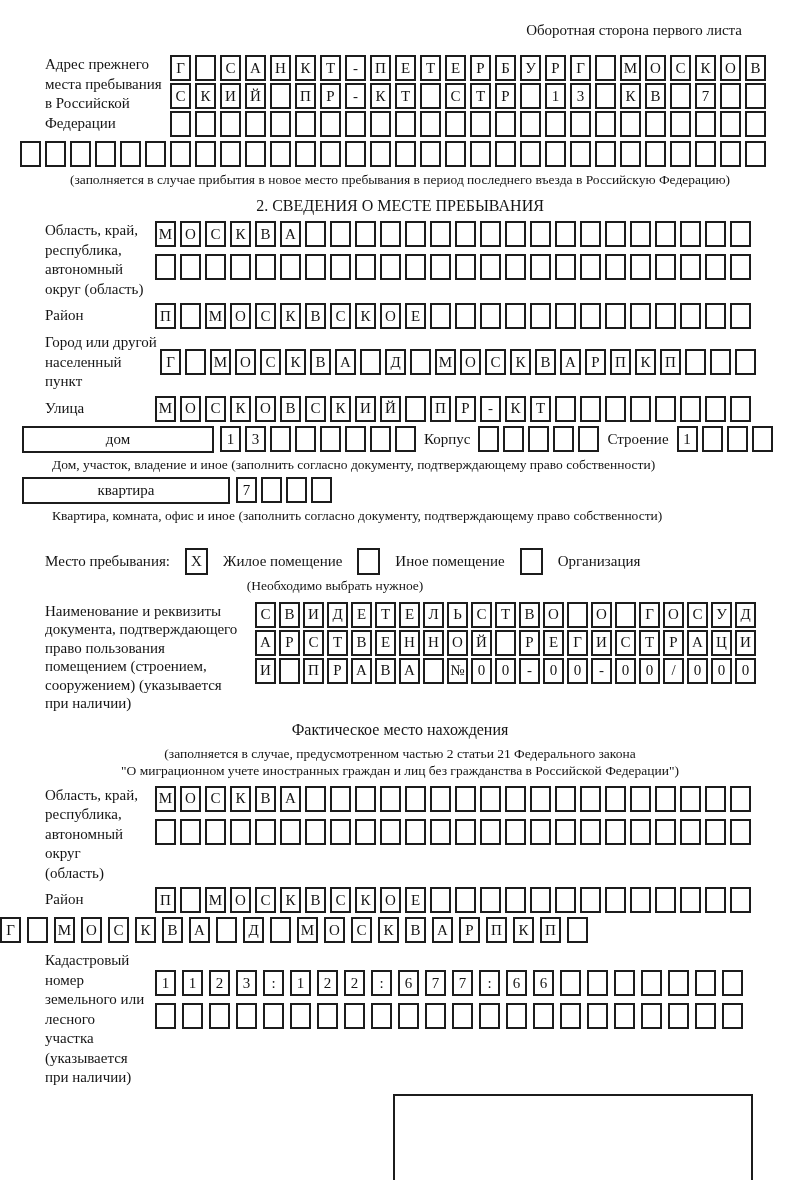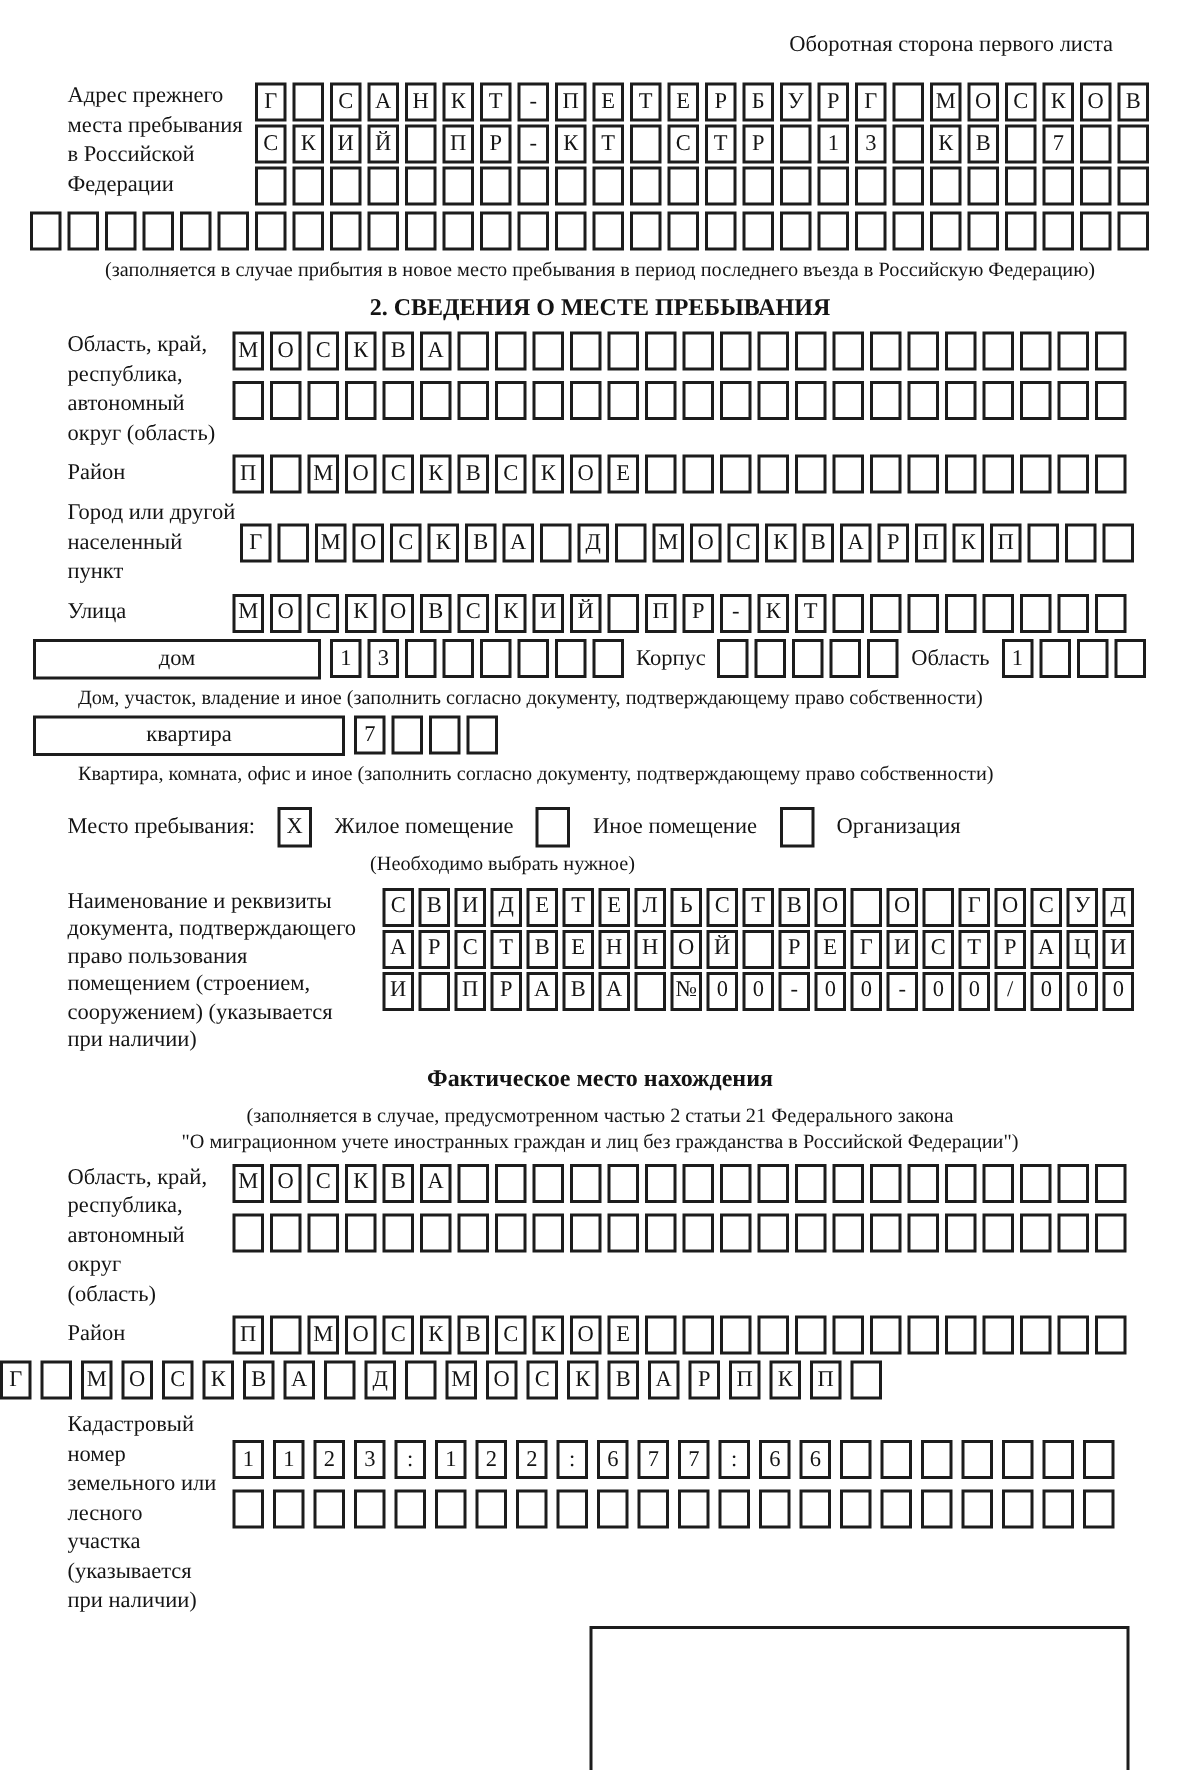--- a/index.html
+++ b/index.html
@@ -13,29 +13,29 @@
   .rows.g8>.crow{margin-bottom:7px;}
   .crow{display:flex;gap:4px;flex:none;}
   .crow.tight{gap:3px;}
   .crow.wide{gap:6px;}
   .cell{box-sizing:border-box;width:21px;height:26px;border:2px solid #1c1c1c;flex:none;
         display:flex;align-items:center;justify-content:center;font-size:15px;line-height:1;}
   .full{margin:2px 0 0 20px;}
   .cap{font-size:13.5px;text-align:center;margin-top:5px;}
   .capl{font-size:13.5px;padding-left:52px;margin-top:4px;}
   .capc{font-size:13.5px;text-align:center;line-height:17.5px;}
-  .title{font-weight:bold;font-size:16px;text-align:center;margin-top:9px;}
+  .title{font-weight:normal;font-size:16px;text-align:center;margin-top:9px;}
   .mt4{margin-top:4px}.mt6{margin-top:6px}.mt8{margin-top:8px}
   .s1{display:flex;margin-top:16px;}
   .hrow{display:flex;align-items:center;padding-left:22px;margin-top:4px;}
   .wbox{box-sizing:border-box;height:27px;border:2px solid #1c1c1c;display:flex;align-items:center;
         justify-content:center;font-size:15px;flex:none;margin-right:6px;}
   .wb172{width:192px}.wb208{width:208px}
   .ilabel{font-size:15px;margin:0 8px;flex:none;}
-  .stay{display:flex;align-items:center;padding-left:45px;margin-top:14px;font-size:15px;}
+  .stay{display:flex;align-items:center;padding-left:45px;margin-top:24px;font-size:15px;}
   .cbox{box-sizing:border-box;width:23px;height:27px;border:2px solid #1c1c1c;margin:0 15px;flex:none;
         display:flex;align-items:center;justify-content:center;font-size:15px;}
   .choose{margin-left:150px;width:370px;text-align:center;font-size:13.5px;margin-top:3px;}
   .doclbl{line-height:18.5px;}
   .stamp{box-sizing:border-box;width:360px;height:178px;border:2px solid #1c1c1c;margin:6px 0 0 393px;}
 </style>
 </head>
 <body>
 
 <div class="hdr">Оборотная сторона первого листа</div>
@@ -333,21 +333,21 @@
       <span class="cell"></span>
     </div>
   <div class="ilabel">Корпус</div>
   <div class="crow">
       <span class="cell"></span>
       <span class="cell"></span>
       <span class="cell"></span>
       <span class="cell"></span>
       <span class="cell"></span>
     </div>
-  <div class="ilabel">Область</div>
+  <div class="ilabel">Строение</div>
   <div class="crow">
       <span class="cell">1</span>
       <span class="cell"></span>
       <span class="cell"></span>
       <span class="cell"></span>
     </div>
 </div>
 <div class="capl">Дом, участок, владение и иное (заполнить согласно документу, подтверждающему право собственности)</div>
 
 <div class="hrow">

